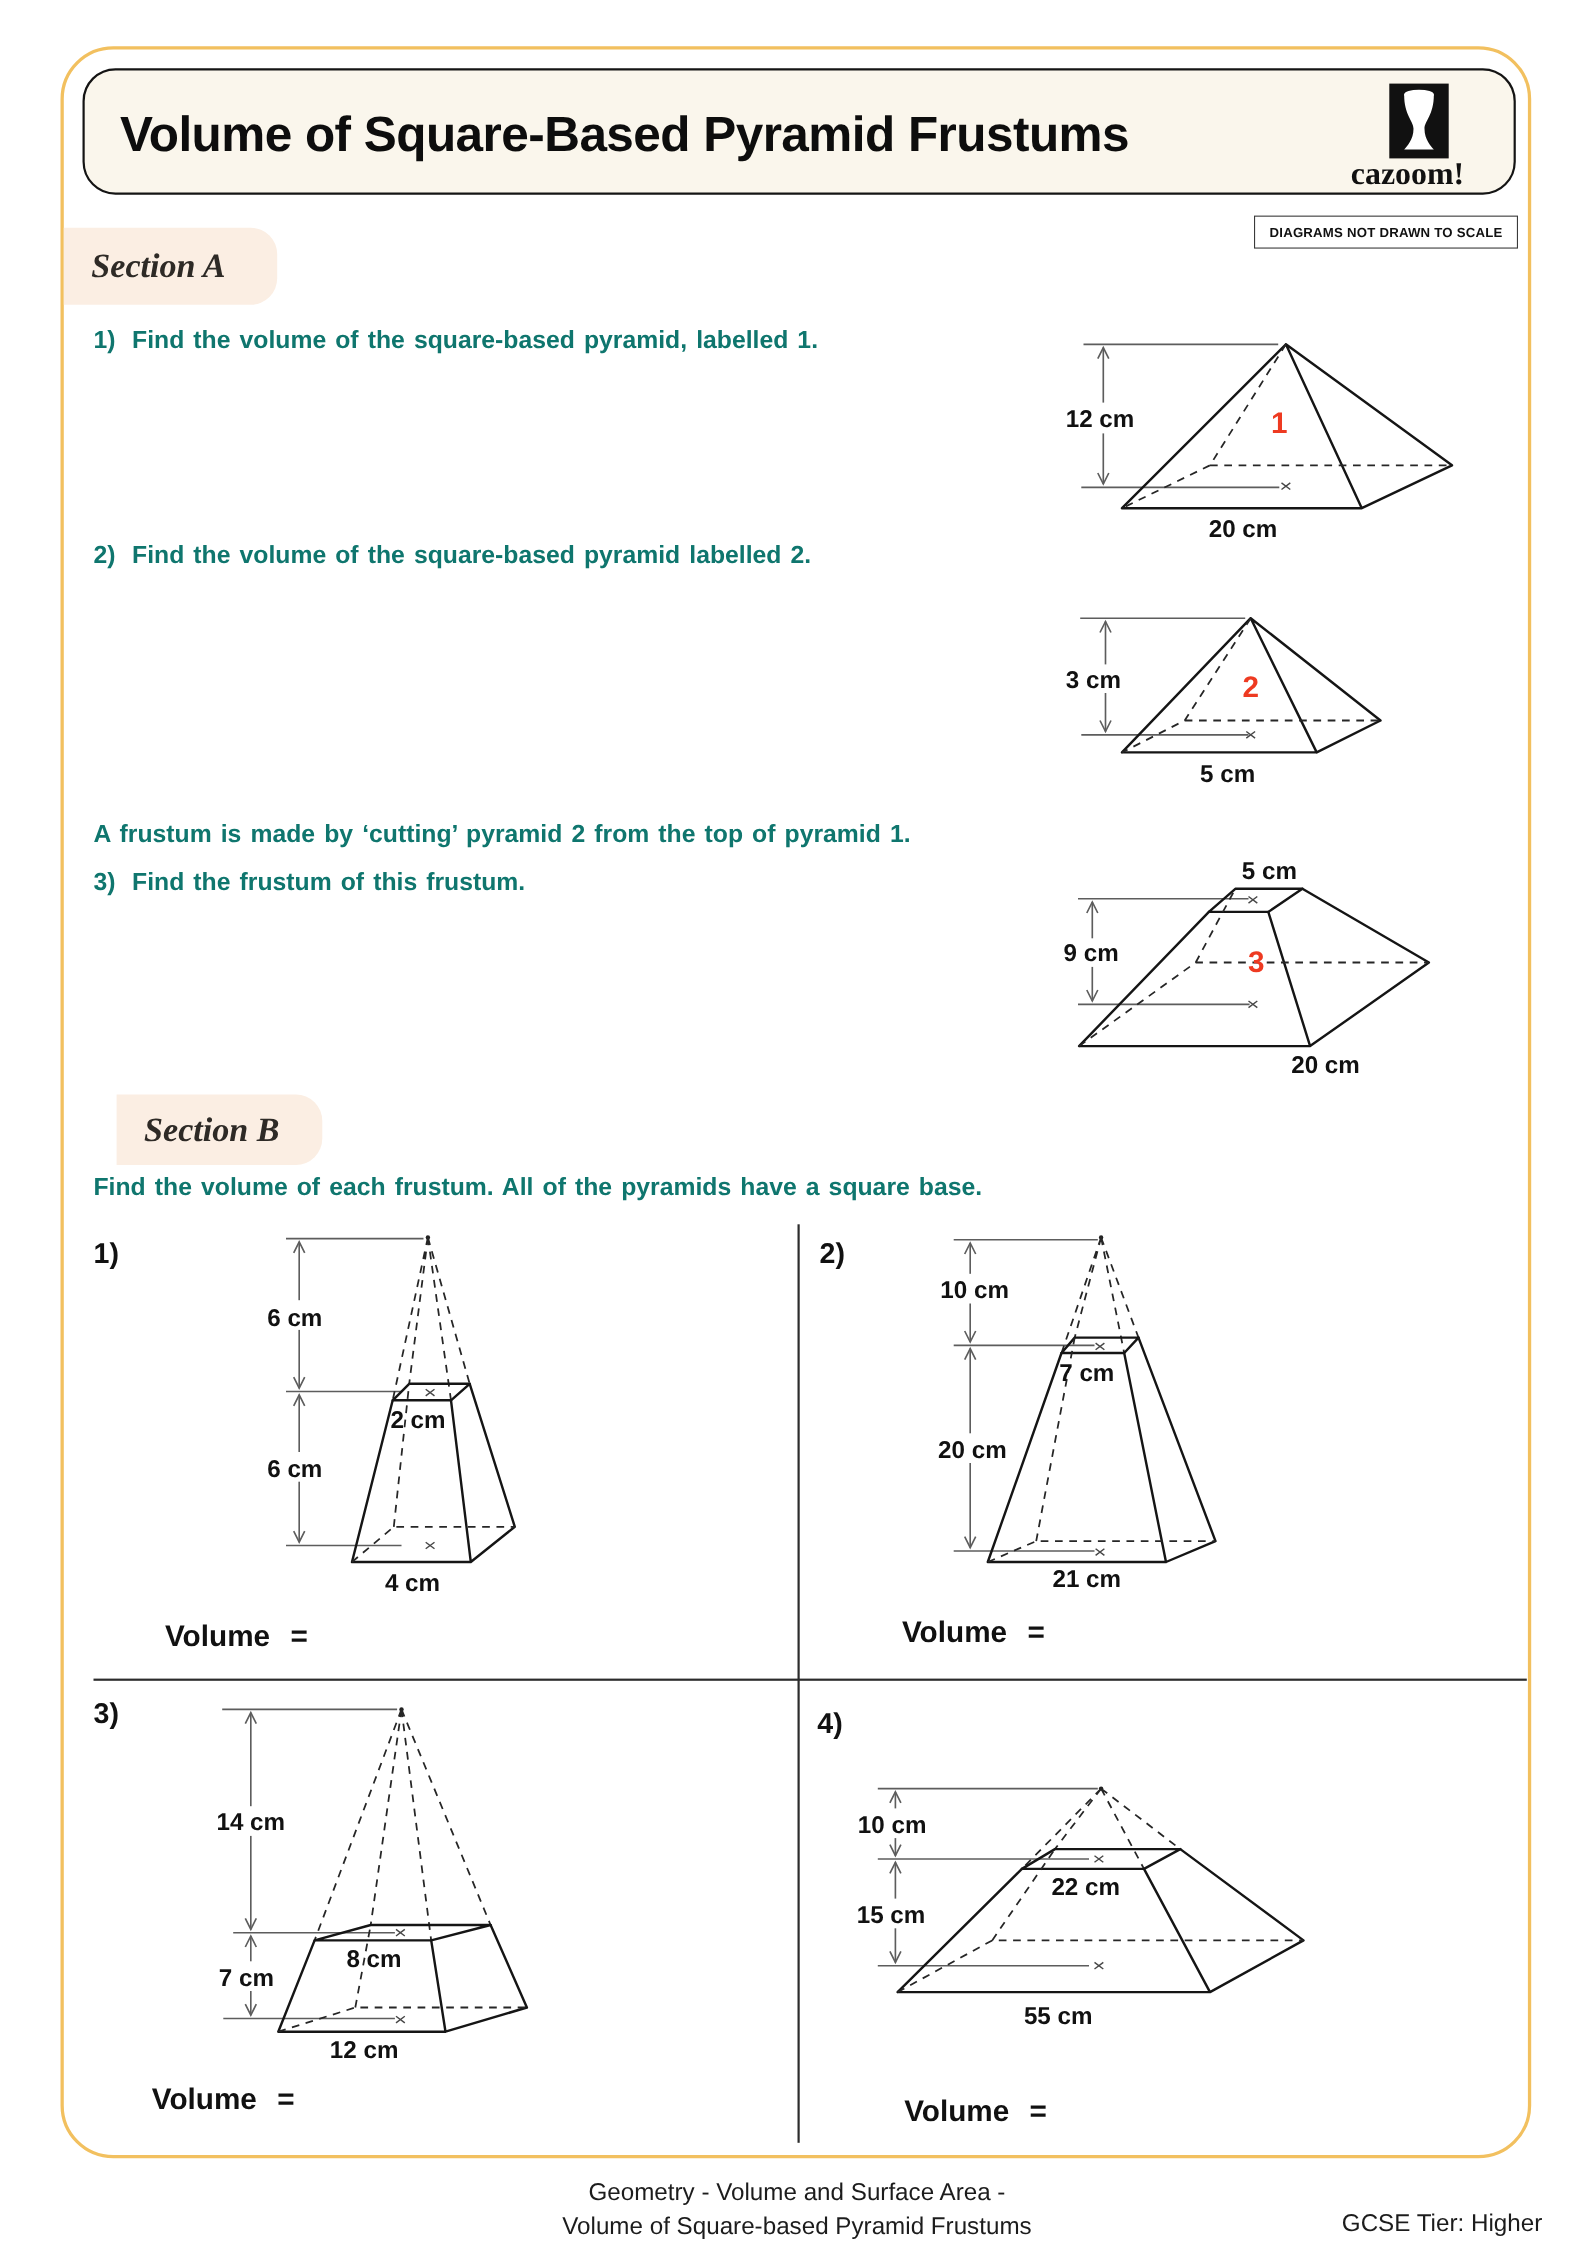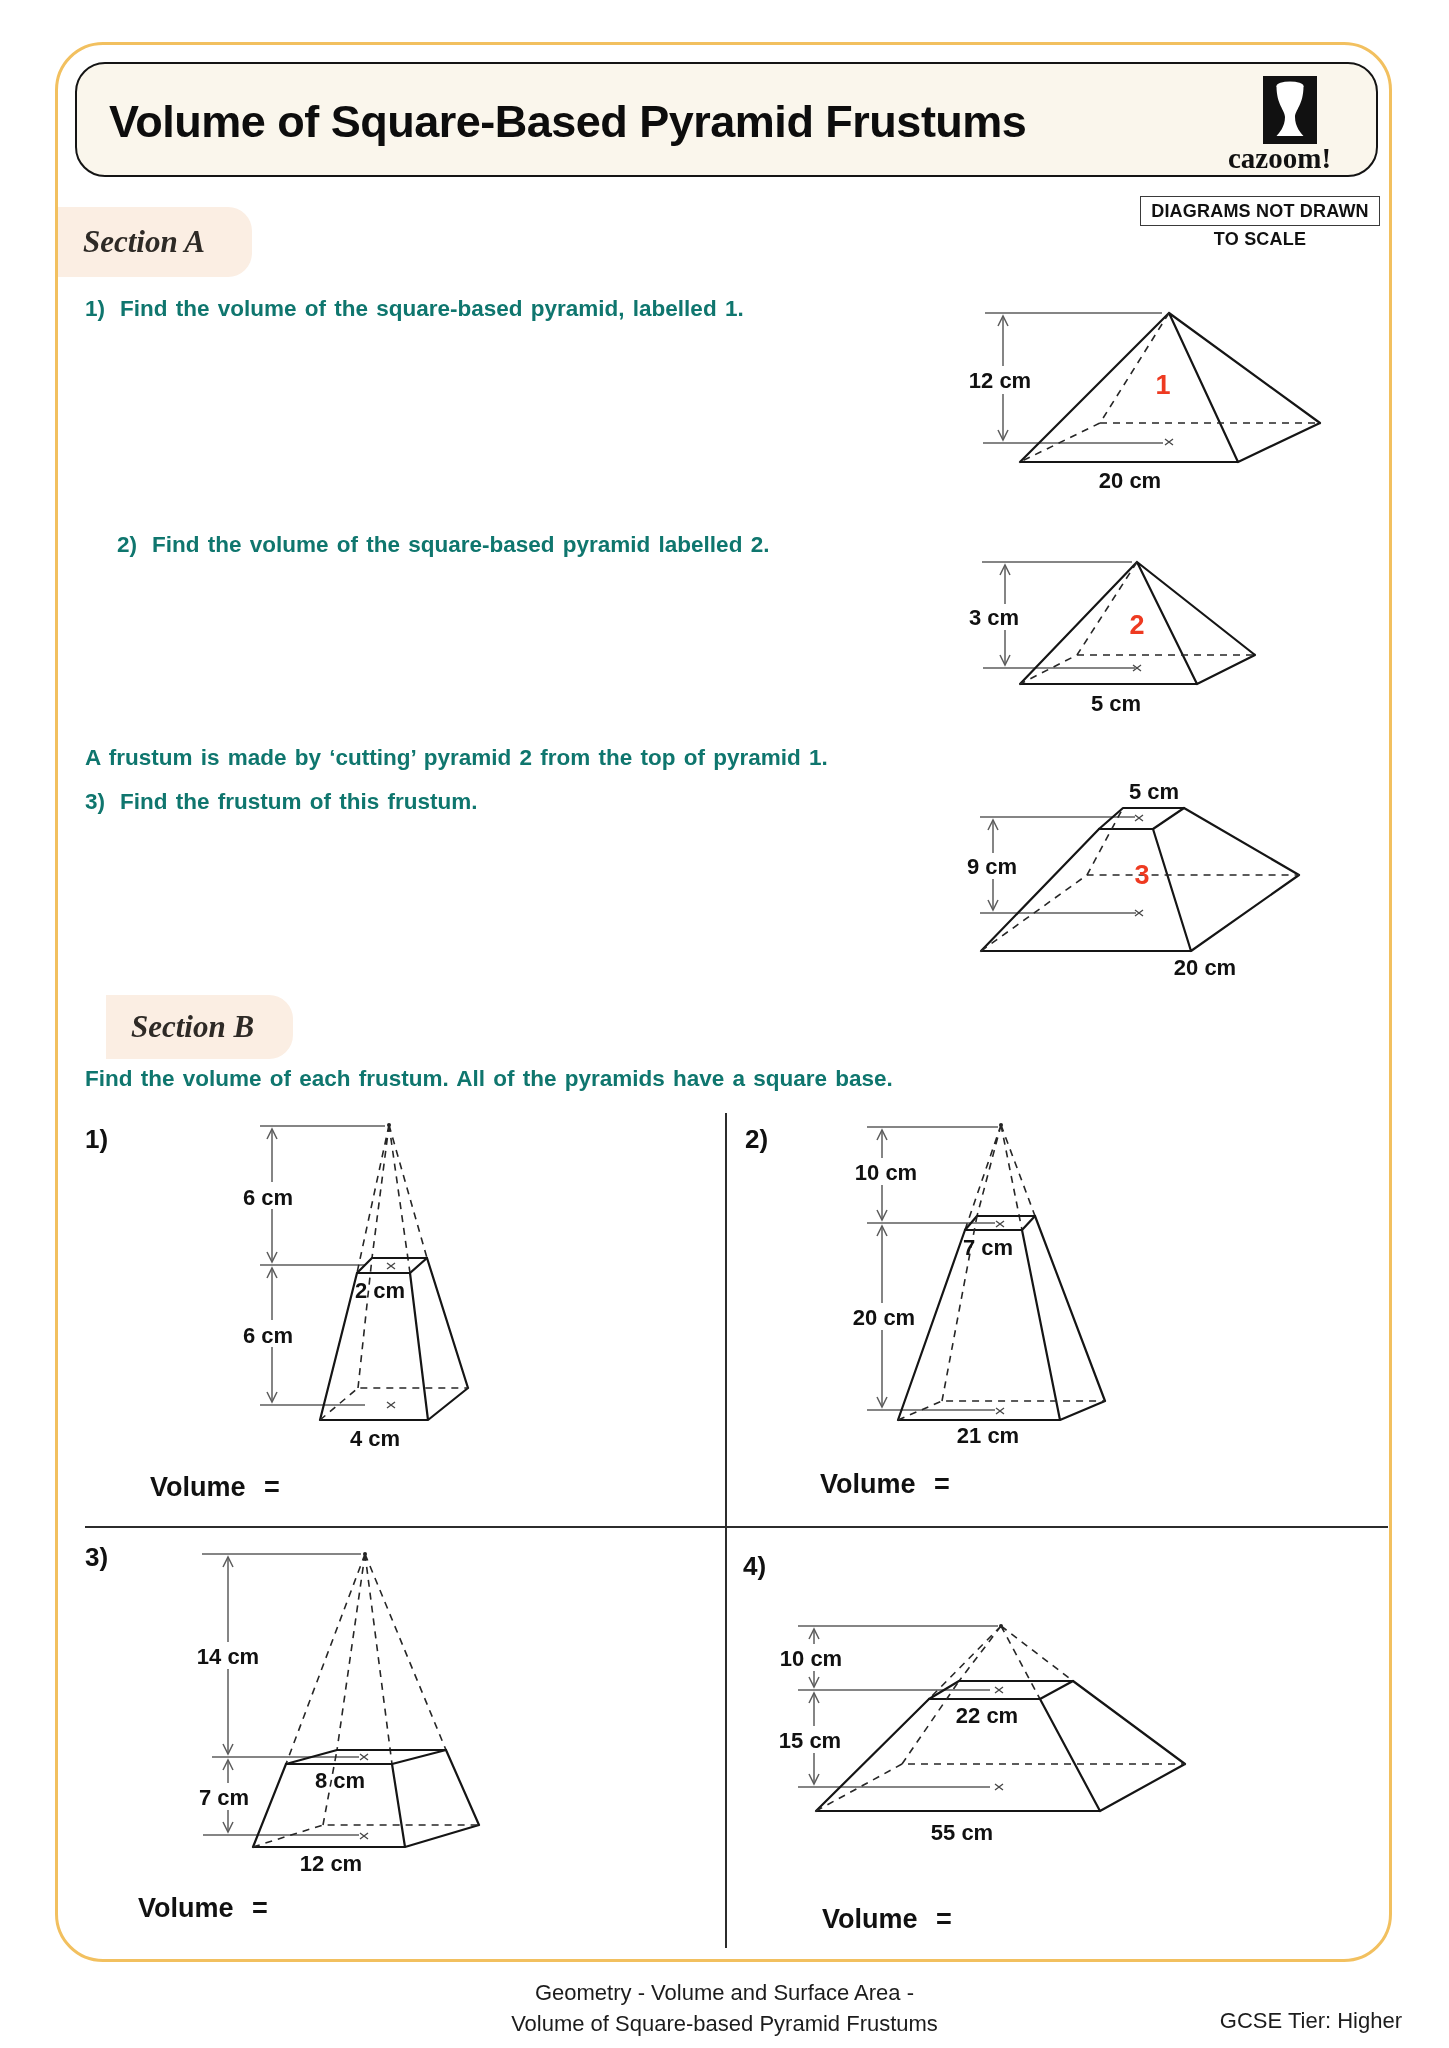--- a/index.html
+++ b/index.html
@@ -12,21 +12,21 @@
   .title-box { position:absolute; left:75px; top:62px; width:1303px; height:115px;
                background:#faf6ec; border:2.5px solid #141414; border-radius:30px; }
   .title-box h1 { position:absolute; left:32px; top:0; height:115px; line-height:115px;
                   font-size:45px; font-weight:700; letter-spacing:-0.5px; color:#0d0d0d; white-space:nowrap; }
   .logo-mark { position:absolute; left:1263px; top:76px; width:54px; height:68px; background:#111; }
   .logo-text { position:absolute; left:1228px; top:142px; width:124px; text-align:left;
                font-family:"Liberation Serif", serif; font-weight:700; font-size:29px; color:#111; }
 
   .scale-note { position:absolute; left:1140px; top:196px; width:240px; height:30px;
                 border:1.5px solid #3a3a3a; background:#fff; text-align:center; line-height:28px;
-                font-size:18px; font-weight:700; color:#111; letter-spacing:0.2px; }
+                font-size:12px; font-weight:700; color:#111; letter-spacing:0.2px; }
 
   .badge { position:absolute; left:58px; background:#fbeee3; border-radius:0 24px 24px 0;padding-left:40px; }
   .badge-a { top:207px; width:194px; height:70px; }
   .badge-b { top:995px; width:187px; height:64px;margin-left:48px; }
   .badge span { position:absolute; left:25px; top:50%; transform:translateY(-50%);
                 font-family:"Liberation Serif", serif; font-style:italic; font-weight:700;
                 font-size:31px; color:#2e2a26; white-space:nowrap; }
 
   .qline { position:absolute; left:85px; font-size:22.5px; font-weight:700; color:#0f766e;
            white-space:nowrap; word-spacing:2px; }
@@ -96,21 +96,21 @@
     <g>
       <path class="sld" d="M90 182 L308 182 L390 143 M90 182 L239 33 L308 182 M239 33 L390 143"></path>
       <path class="dsh" d="M239 33 L170 143 L90 182 M170 143 L390 143"></path>
     </g>
     <rect class="wbg" x="36" y="86" width="68" height="28"></rect>
     <text class="lbl" x="70" y="108">12 cm</text>
     <text class="lbl" x="200" y="208">20 cm</text>
     <text class="red" x="233" y="114">1</text>
   </svg>
 
-  <div class="qline" style="top:532px;margin-left:32px;">
+  <div class="qline" style="top:492px;">
     <span class="qnum">2)</span><span>Find the volume of the square-based pyramid labelled 2.</span>
   </div>
 
   <svg class="diagram" style="left:930px; top:540px;" width="380" height="190" viewBox="0 0 380 190">
     <g>
       <line class="dim" x1="52" y1="22" x2="202" y2="22"></line>
       <line class="dim" x1="53" y1="128" x2="205" y2="128"></line>
       <line class="dim" x1="75" y1="25" x2="75" y2="125"></line>
       <path class="dim" d="M70 35 L75 25 L80 35"></path>
       <path class="dim" d="M70 115 L75 125 L80 115"></path>

